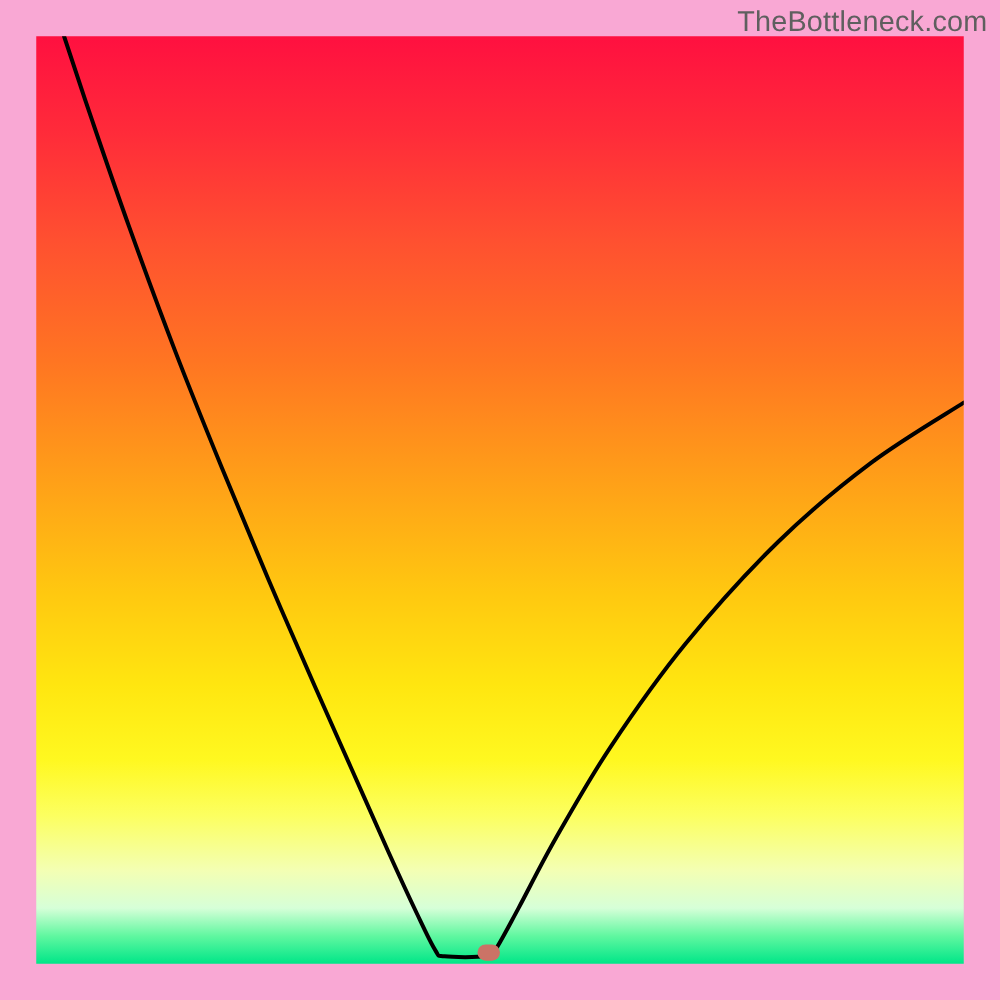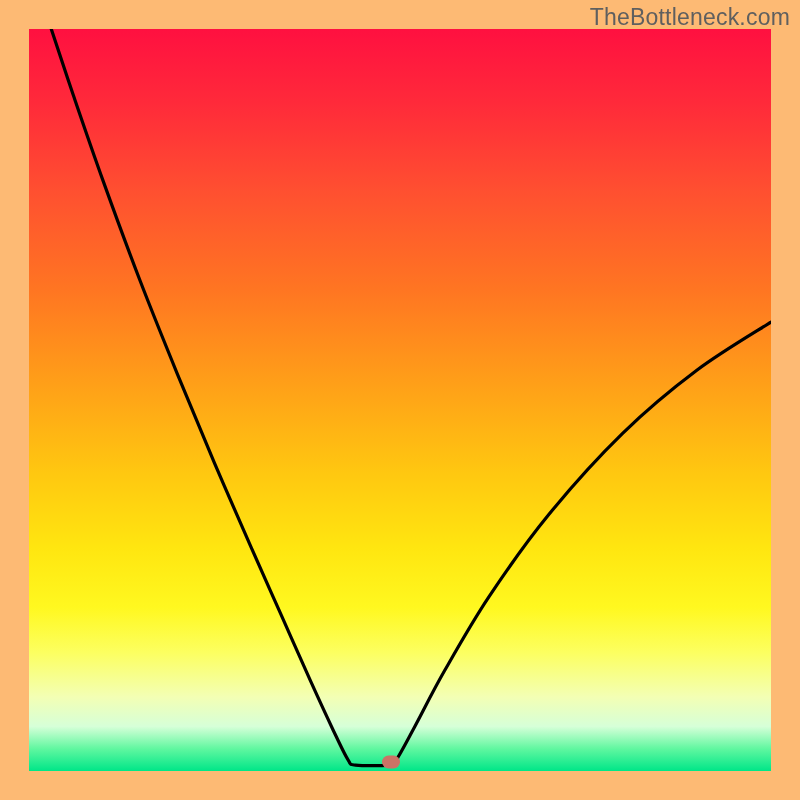--- a/index.html
+++ b/index.html
@@ -10,21 +10,21 @@
     background: #000;
     overflow: hidden;
     font-family: Arial, Helvetica, sans-serif;
   }
   .frame {
     position: absolute;
     left: 0;
     top: 0;
     width: 800px;
     height: 800px;
-    background: #fdba74;
+    background: #f9a8d4;
   }
   .plot {
     position: absolute;
     left: 29px;
     top: 29px;
     width: 742px;
     height: 742px;
     background: linear-gradient(to bottom,
       #ff1040 0%,
       #ff2a3a 10%,

